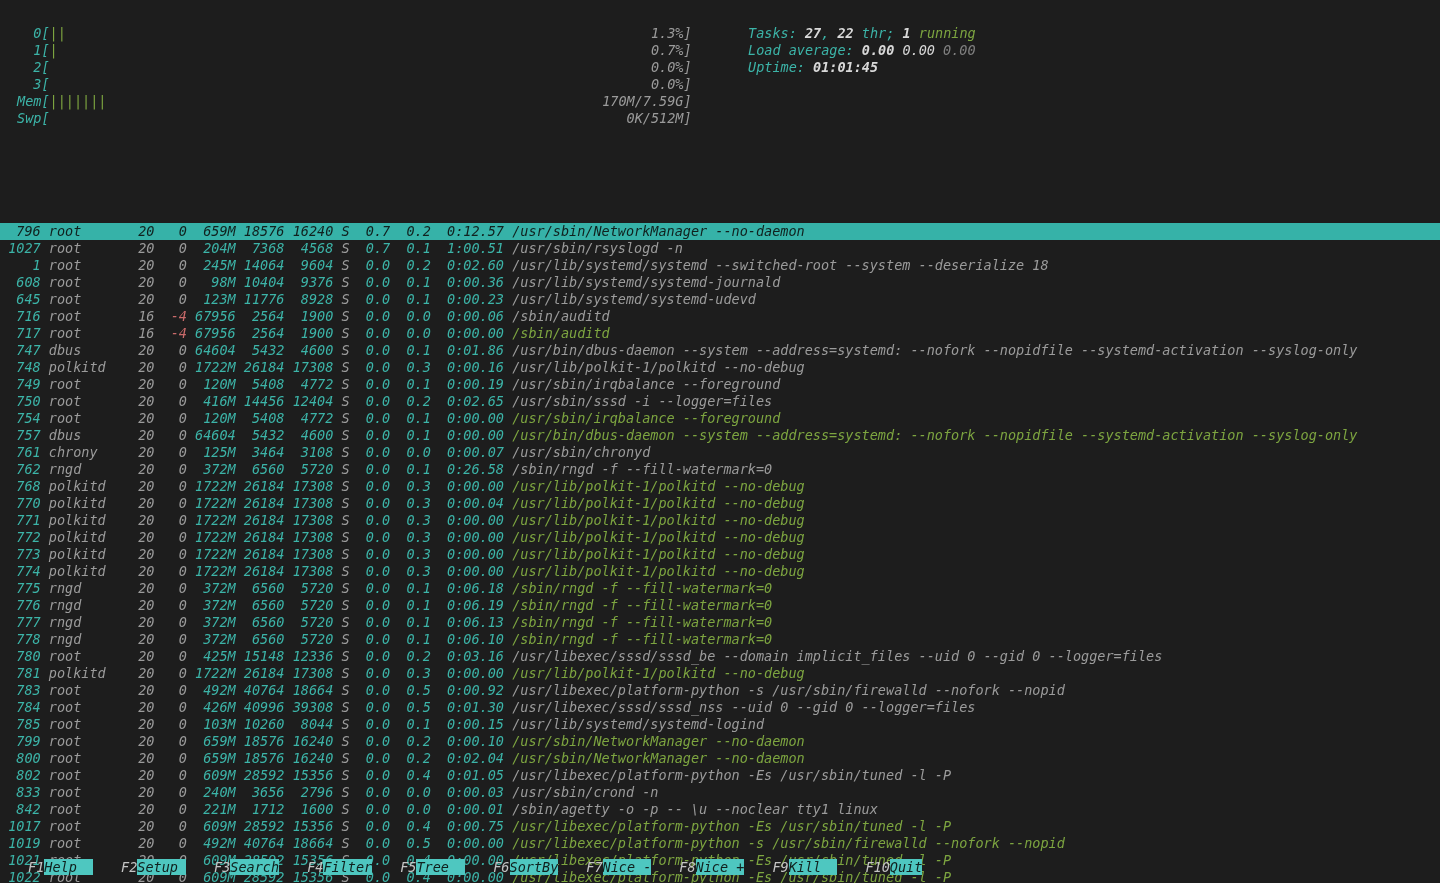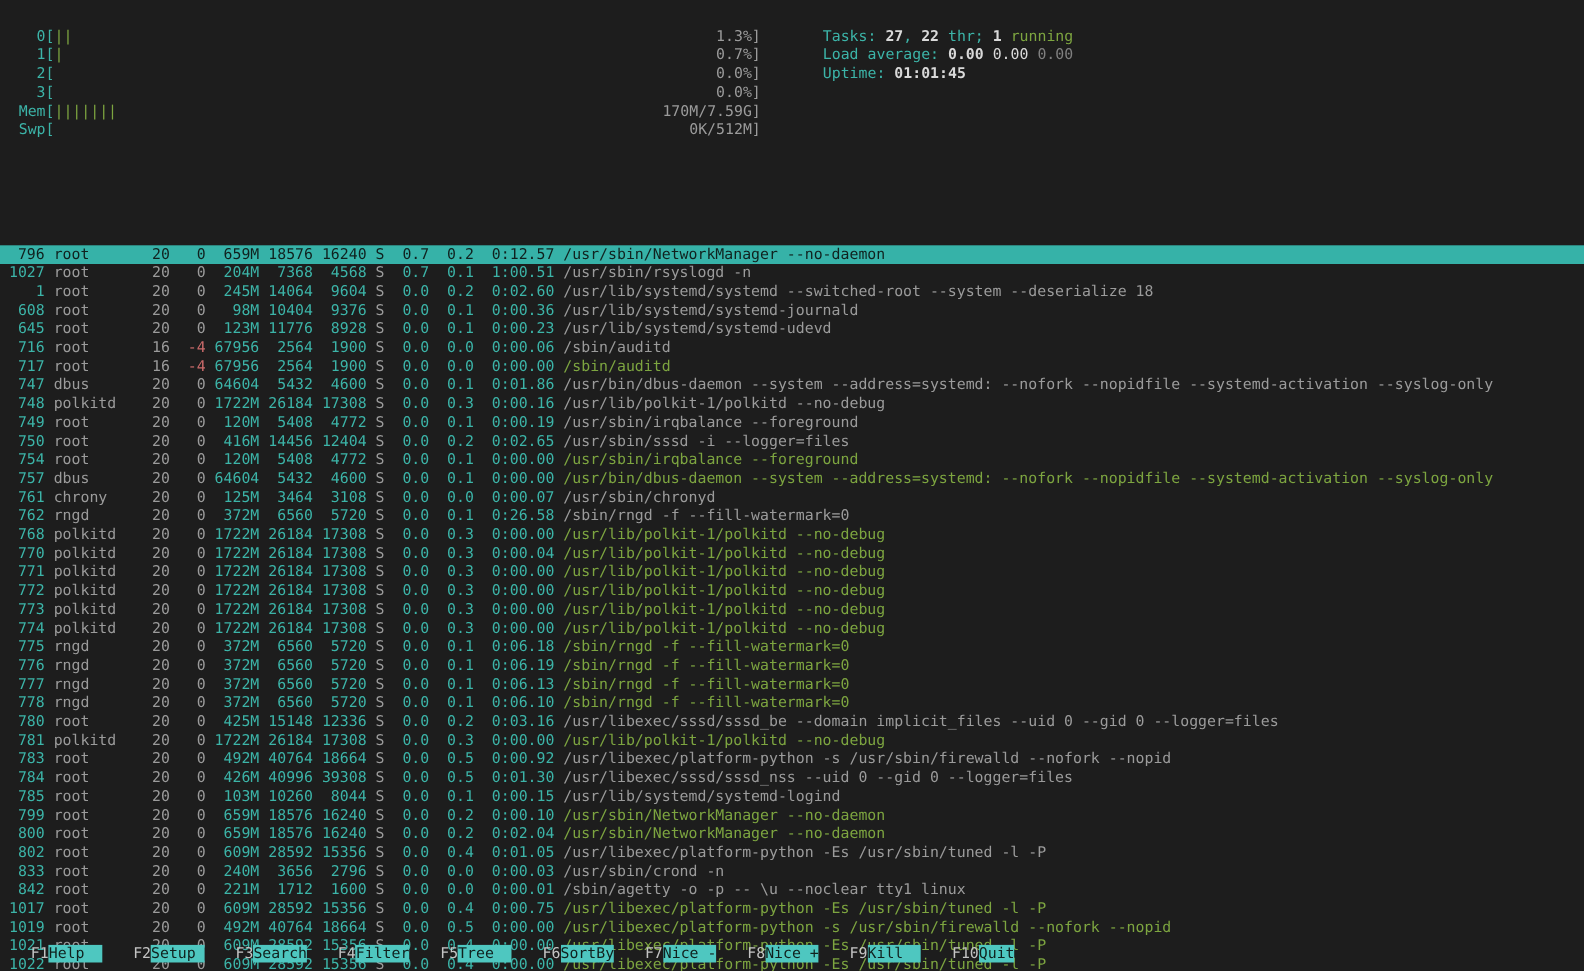--- a/index.html
+++ b/index.html
@@ -2,20 +2,21 @@
 <html style="--bg: #1d1d1d; --txt: #9b9b9b; --teal: #3cb4a8; --green: #7da540; --red: #c96a6a; --hdr_bg: #b5d287; --sort_bg: #4ec7c0; --sel_bg: #36b2a8; --dark: #10211e; --bold_txt: #d9d9d9;"><head>
 <meta charset="utf-8">
 <style>
   * { margin:0; padding:0; box-sizing:border-box; }
   html,body { width:1440px; height:883px; background:var(--bg,#1d1d1d); overflow:hidden; }
   .screen {
     position:relative; width:1440px; height:655px;
     font-family:"DejaVu Sans Mono", monospace;
     font-size:13.5px; line-height:17px; white-space:pre;
     color:var(--txt,#9b9b9b);
+    font-style:italic;
   }
   .line { height:17px; }
   .meters { position:absolute; left:17px; top:25px; }
   .info   { position:absolute; left:748px; top:25px; }
   .table  { position:absolute; left:0; top:145px; width:1440px; }
   .thead  { background:var(--hdr_bg,#b5d287); color:var(--dark,#1d1d1d); height:17px; }
   .thead span { color:var(--dark,#1d1d1d); }
   .thead .sort { background:var(--sort_bg,#4ec7c0); }
   .prow { height:17px; }
   .prow.sel { background:var(--sel_bg,#36b2a8);margin-top:44px; }

